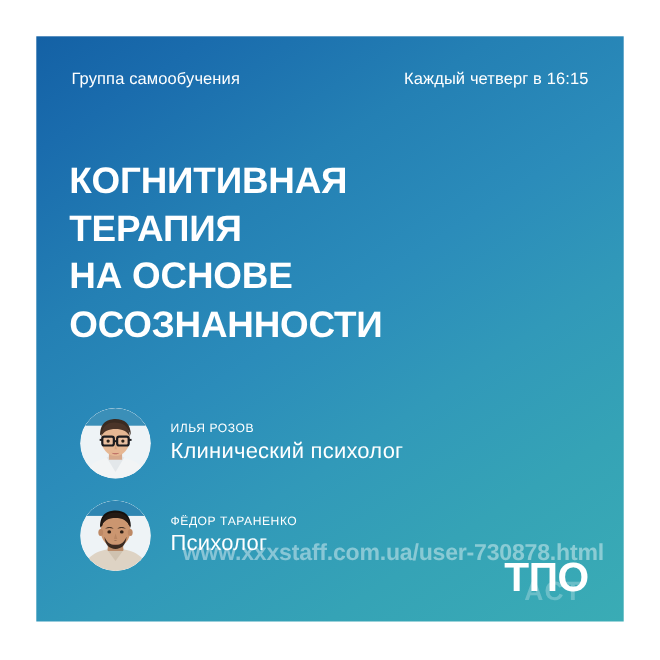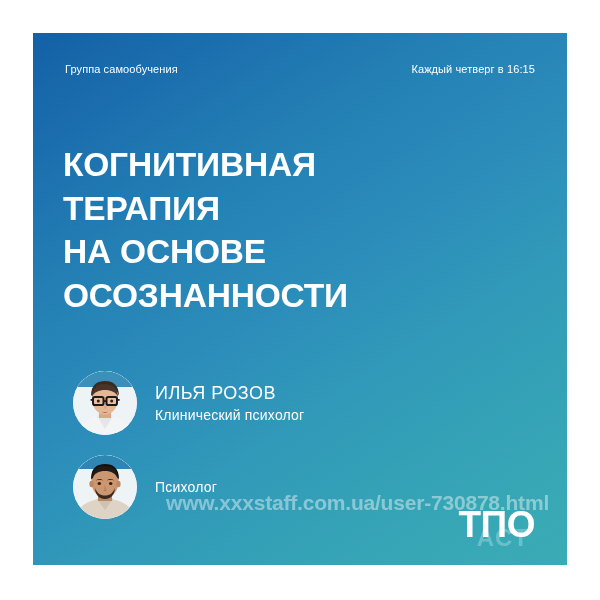--- a/index.html
+++ b/index.html
@@ -42,21 +42,21 @@
     position: absolute;
     left: 32px;
     top: 30px;
     width: 470px;
     display: flex;
     justify-content: space-between;
     align-items: baseline;
   }
   .header-row .hdr-text {
     color: #ffffff;
-    font-size: 11px;
+    font-size: 15px;
     font-weight: 400;
     letter-spacing: 0.1px;
     white-space: nowrap;
     text-align: center;
   }
   .hdr-left  { margin-right: 24px; }
   .hdr-right { margin-left: auto; }
 
   
   .poster-title {
@@ -99,30 +99,30 @@
   .avatar svg { display: block; width: 64px; height: 64px; }
 
   .speaker-text {
     margin-left: 18px;
     display: flex;
     flex-direction: column;
     justify-content: center;
   }
   .speaker-name {
     color: #ffffff;
-    font-size: 18px;
+    font-size: 11px;
     font-weight: 400;
     letter-spacing: 0.5px;
     text-transform: uppercase;
     white-space: nowrap;
     line-height: 1.32;
   }
   .speaker-role {
     color: #ffffff;
-    font-size: 14px;
+    font-size: 20px;
     font-weight: 400;
     letter-spacing: 0.2px;
     white-space: nowrap;
     line-height: 1.32;
   }
 
   
   .brand-logo {
     position: absolute;
     right: 32px;
@@ -270,20 +270,21 @@
               <path d="M22 33 C22.5 40.5 26.5 44 32 44 C37.5 44 41.5 40.5 42 33
                        C40 38 37 40.5 32 40.5 C27 40.5 24 38 22 33 Z" fill="#221813" opacity="0.85"></path>
               <path d="M28.6 36.4 C30.4 35.6 33.6 35.6 35.4 36.4
                        C33.6 36 30.4 36 28.6 36.4 Z" fill="#1d1410"></path>
               <path d="M29.4 39.8 C30.6 40.6 33.4 40.6 34.6 39.8
                        C33.4 40.2 30.6 40.2 29.4 39.8 Z" fill="#8d4f49"></path>
             </g>
           </svg>
         </div>
         <div class="speaker-text">
+          <span class="speaker-name">Фёдор Тараненко</span>
           <span class="speaker-role">Психолог</span>
         </div>
       </div>
 
     </div>
 
     <div class="brand-logo">
       <div class="brand-mark">ТПО</div>
       <div class="brand-sub">ACT</div>
     </div>

